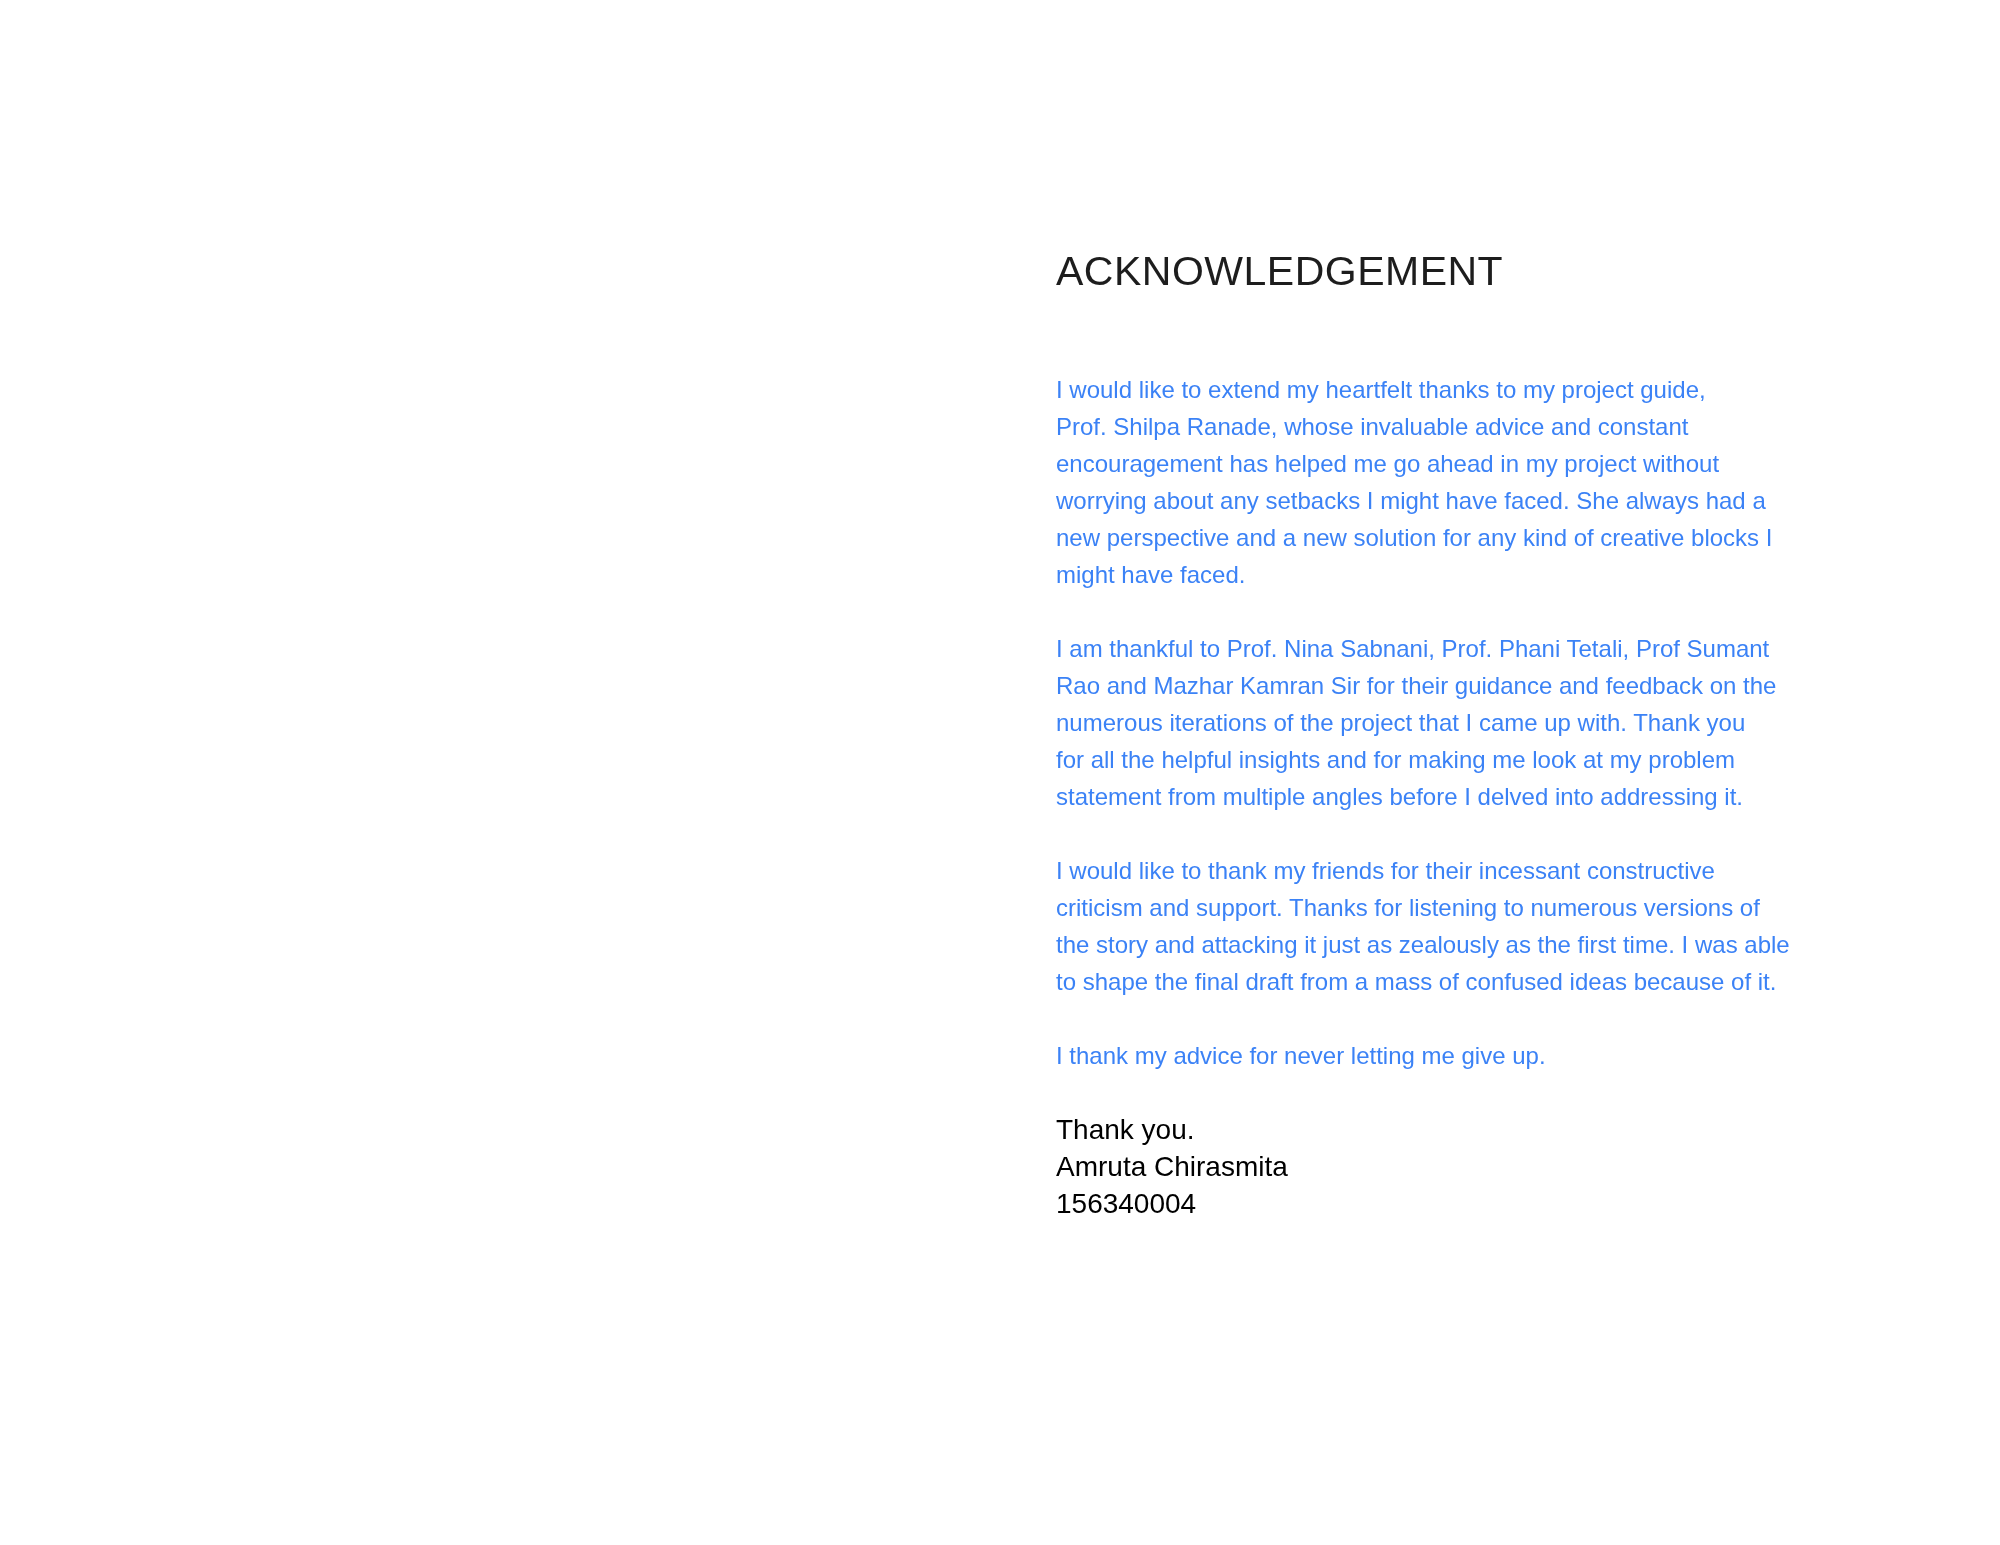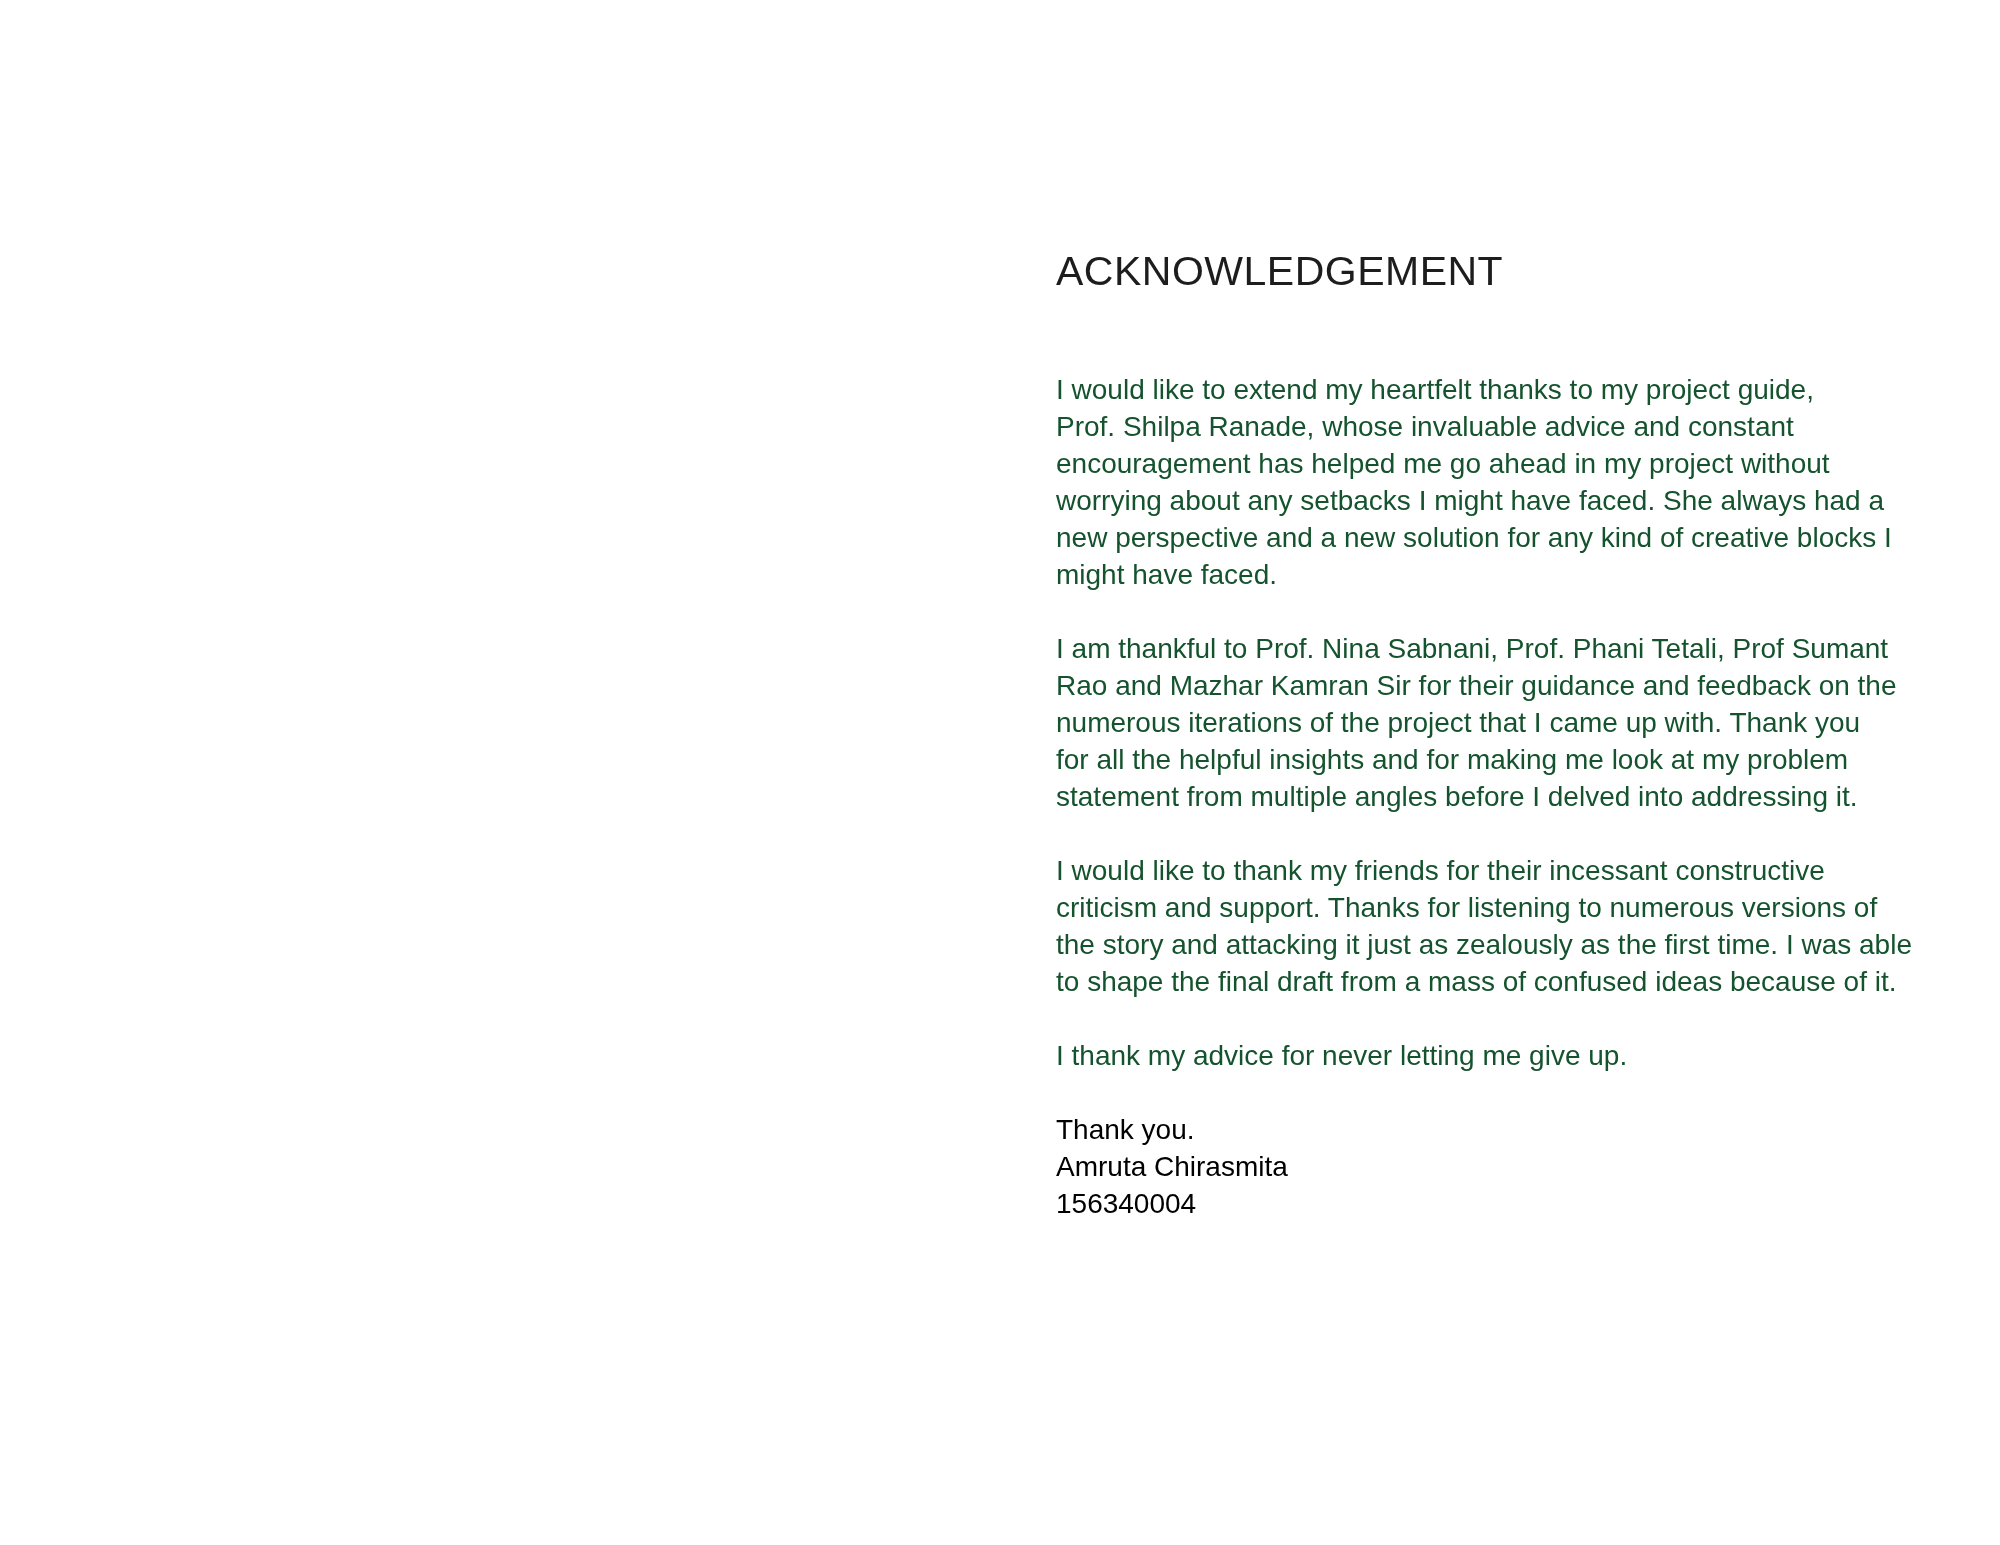--- a/index.html
+++ b/index.html
@@ -24,26 +24,26 @@
   }
   .doc-title {
     font-size: 41px;
     line-height: 49px;
     font-weight: 400;
     letter-spacing: 0.5px;
     margin: 0 0 75px 0;
     color: #1d1d1d;
   }
   .para {
-    font-size: 28px;
+    font-size: 24px;
     line-height: 37px;
     font-weight: 400;
     margin: 0 0 37px 0;
     white-space: pre;
-    color: #14532d;
+    color: #3b82f6;
   }
   .signature {
     font-size: 28px;
     line-height: 37px;
     font-weight: 400;
     margin: 0;
     white-space: pre;
     color: #000000;
   }
   .page-number {

